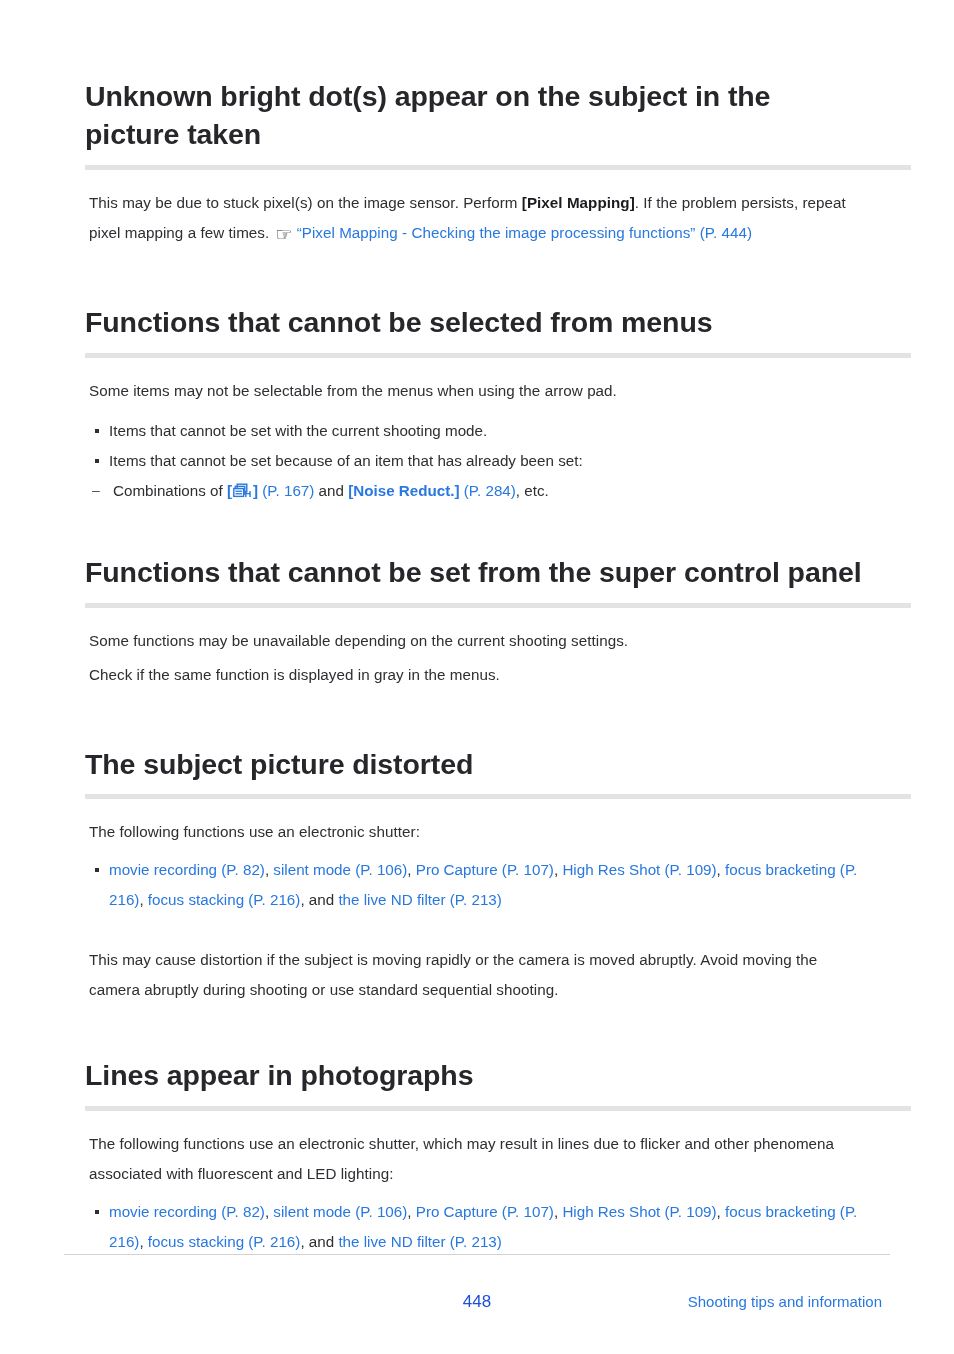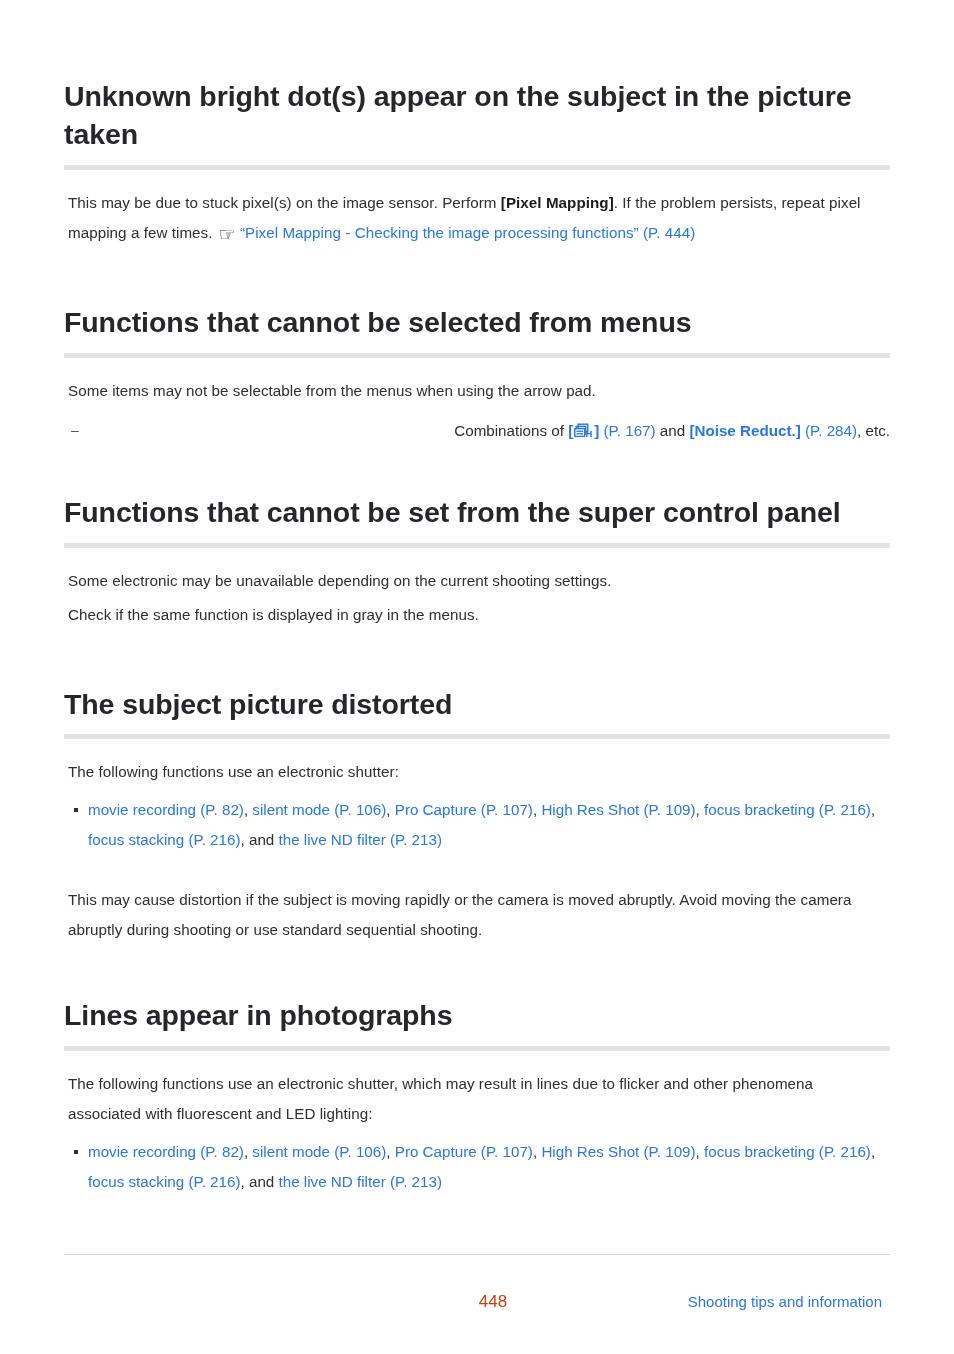--- a/index.html
+++ b/index.html
@@ -13,21 +13,21 @@
     font-family: "Liberation Sans", "DejaVu Sans", sans-serif;
     color: #2b2b30;
     overflow: hidden;
     position: relative;
   }
   .page {
     position: relative;
     width: 954px;
     height: 1354px;
     box-sizing: border-box;
-    padding: 0 64px;
+    padding: 0 85px;
   }
 
   
   .h1 {
     font-size: 28.5px;
     font-weight: bold;
     line-height: 1.33;
     color: #27272b;
     letter-spacing: -0.1px;
     margin: 0;
@@ -80,21 +80,20 @@
     list-style: none;
     margin: 0;
     padding: 0;
   }
   ul.sub > li {
     position: relative;
     padding-left: 28px;
     font-size: 15.2px;
     line-height: 30px;
     color: #2e2e33;
-    text-align: right;
   }
   ul.sub > li::before {
     content: "\2013";
     position: absolute;
     left: 7px;
     top: -1px;
     color: #55555b;
     font-size: 14px;
   }
 
@@ -125,26 +124,26 @@
   }
   .footer {
     position: absolute;
     left: 64px;
     top: 1288px;
     width: 826px;
     height: 30px;
   }
   .pagenum {
     position: absolute;
-    left: 16px;
+    left: 0;
     top: 0;
     width: 826px;
     text-align: center;
     font-size: 17px;
-    color: #c2410c;
+    color: #1d4ed8;
     line-height: 28px;
   }
   .footer-link {
     position: absolute;
     right: 8px;
     top: 0;
     font-size: 15px;
     color: #2878e0;
     line-height: 28px;
   }
@@ -171,39 +170,43 @@
   </section>
 
   <div class="gap-lg" style="height:52px"></div>
 
   <section class="sec">
     <h1 class="h1">Functions that cannot be selected from menus</h1>
     <div class="rule"></div>
     <div class="gap-sm"></div>
     <p class="p">Some items may not be selectable from the menus when using the arrow pad.</p>
     <div class="gap-xs" style="height:6px"></div>
+    <ul class="bullets">
+      <li>Items that cannot be set with the current shooting mode.</li>
+      <li>Items that cannot be set because of an item that has already been set:</li>
+    </ul>
     <ul class="sub">
       <li><span>Combinations of </span><span class="lnk-bold">[</span><span class="seq-icon"><svg width="19" height="17" viewBox="0 0 19 17" xmlns="http://www.w3.org/2000/svg">
               <rect x="4.2" y="1.2" width="9.6" height="7.6" fill="none" stroke="#2878e0" stroke-width="1.4"></rect>
               <rect x="2.2" y="3.4" width="9.6" height="7.6" fill="none" stroke="#2878e0" stroke-width="1.4"></rect>
               <rect x="0.8" y="5.6" width="9.8" height="7.8" fill="#ffffff" stroke="#2878e0" stroke-width="1.4"></rect>
               <rect x="2.4" y="7.6" width="6.6" height="1.3" fill="#2878e0"></rect>
               <rect x="2.4" y="10.1" width="6.6" height="1.3" fill="#2878e0"></rect>
               <text x="11.4" y="13.6" font-family="'Liberation Sans',sans-serif" font-size="9.5" font-weight="bold" fill="#2878e0">H</text>
             </svg></span><span class="lnk-bold">]</span><a class="lnk" href="#"> (P. 167)</a><span> and </span><a class="lnk-bold" href="#">[Noise Reduct.]</a><a class="lnk" href="#"> (P. 284)</a><span>, etc.</span></li>
     </ul>
   </section>
 
   <div class="gap-lg" style="height:48px"></div>
 
   <section class="sec">
     <h1 class="h1">Functions that cannot be set from the super control panel</h1>
     <div class="rule"></div>
     <div class="gap-sm"></div>
-    <p class="p">Some electronic may be unavailable depending on the current shooting settings.</p>
+    <p class="p">Some functions may be unavailable depending on the current shooting settings.</p>
     <p class="p">Check if the same function is displayed in gray in the menus.</p>
   </section>
 
   <div class="gap-lg" style="height:52px"></div>
 
   <section class="sec">
     <h1 class="h1">The subject picture distorted</h1>
     <div class="rule"></div>
     <div class="gap-sm"></div>
     <p class="p">The following functions use an electronic shutter:</p>

